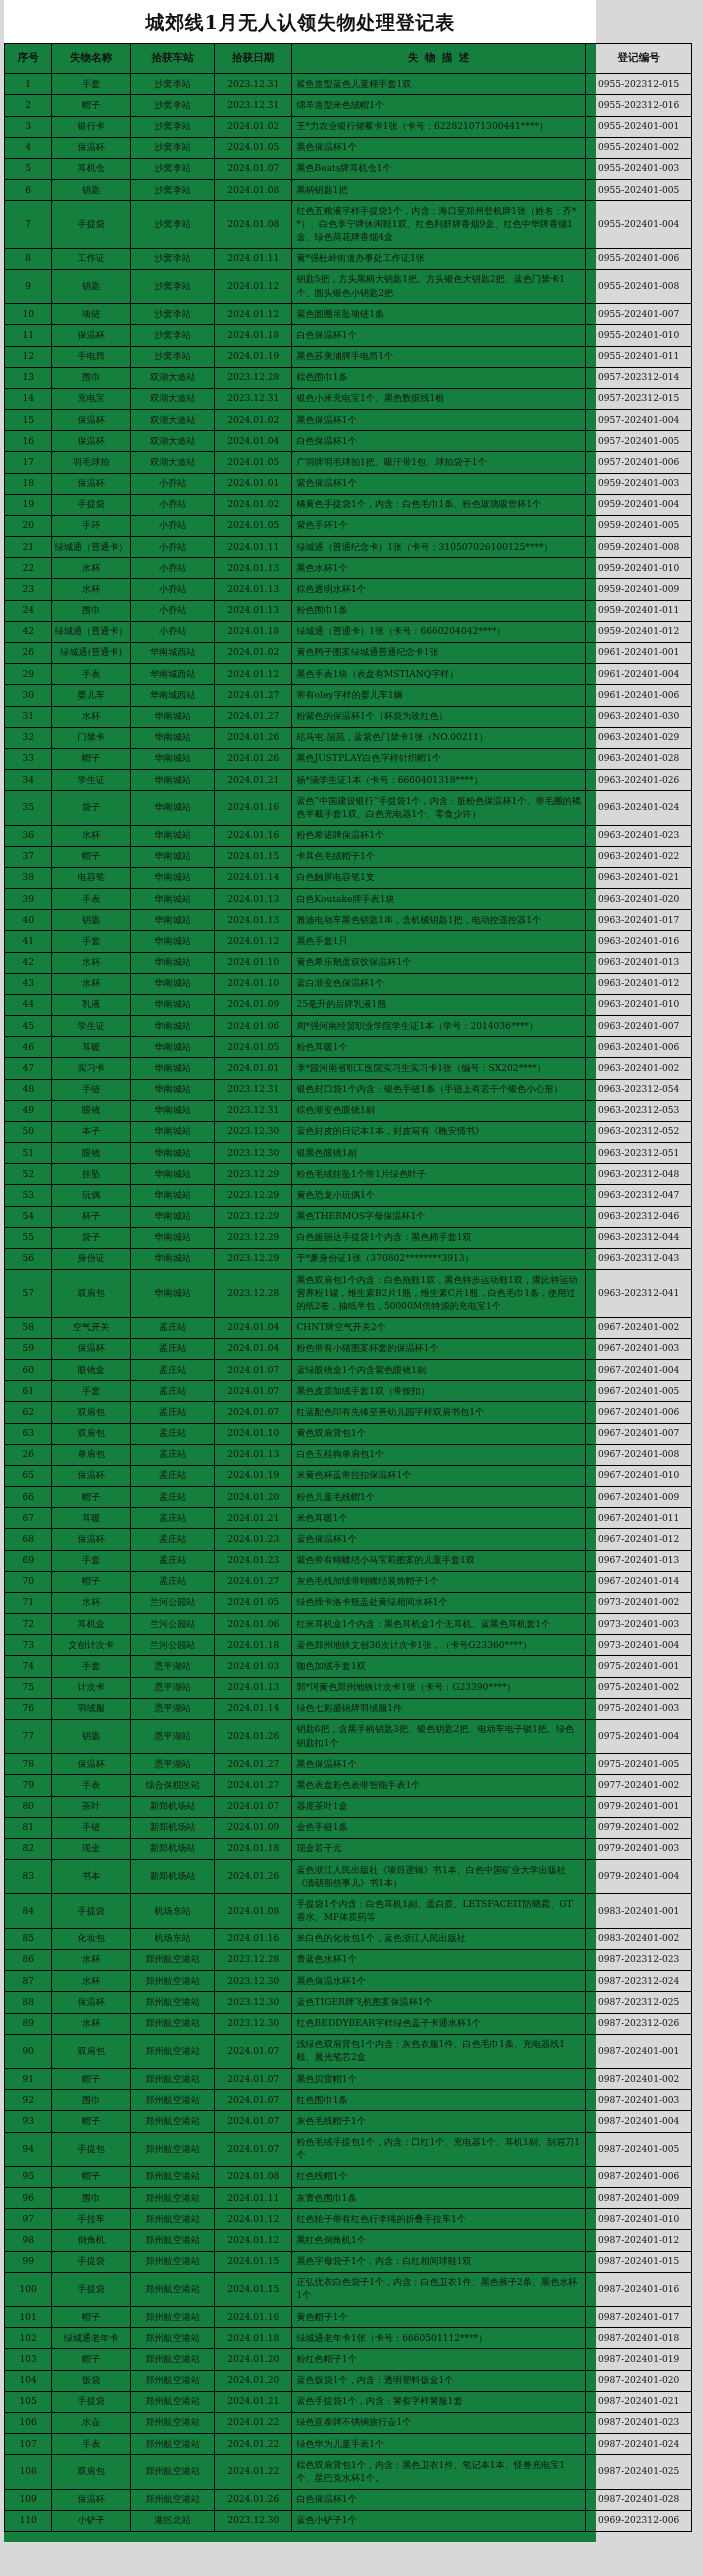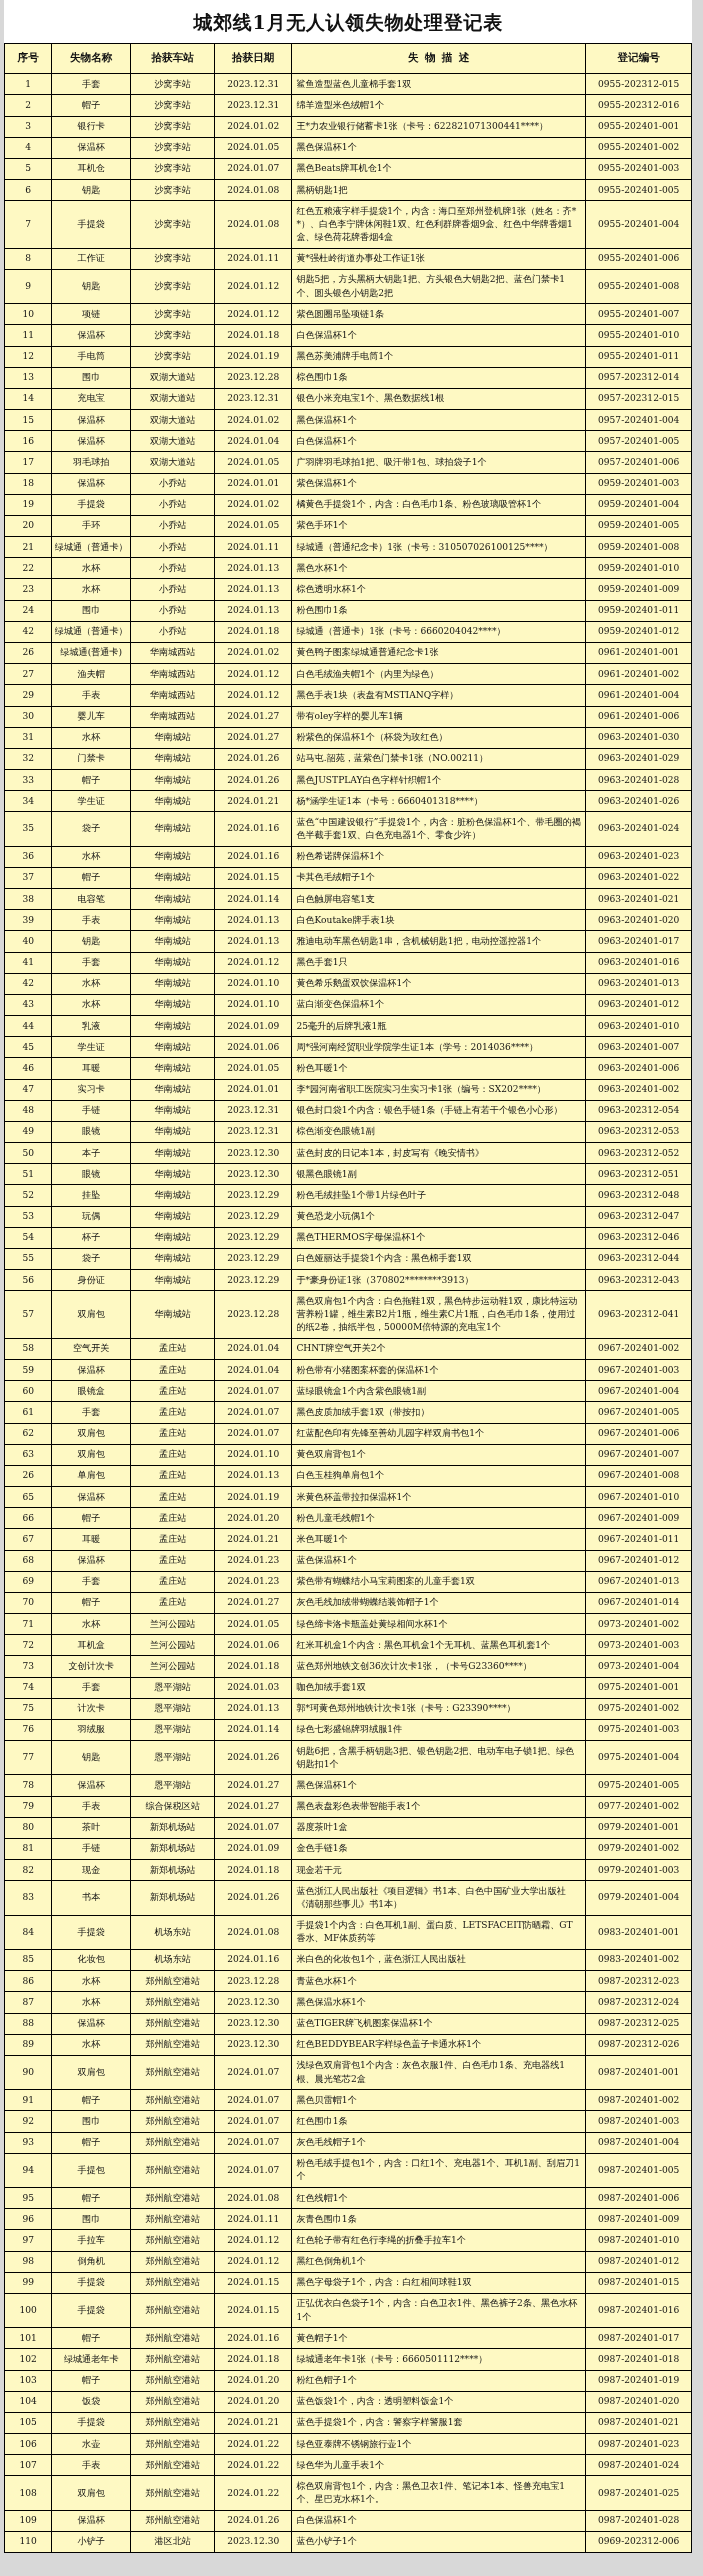--- a/index.html
+++ b/index.html
@@ -1,17 +1,17 @@
 <!DOCTYPE html>
 <html style="font-size:11.3px"><head>
 <meta charset="utf-8">
 <style>
   html,body{margin:0;padding:0;background:#d8d8d8;}
   body{font-family:"DejaVu Serif","Liberation Serif",serif;color:#111;}
-  .page{width:688px;margin:0 0 0 4.2px;background:#fef9c3;padding-bottom:0;}
+  .page{width:592px;margin:0 0 0 4.2px;background:#15803d;padding-bottom:10px;}
   .title-wrap{padding:9.8px 0 7px 0;text-align:center;background:#fff;}
   .title{font-size:19px;font-weight:bold;letter-spacing:0.7px;}
   table{border-collapse:collapse;width:687px;table-layout:fixed;border:1.4px solid #000;}
   th,td{border:0.7px solid #000;vertical-align:middle;word-break:break-all;}
   th{font-size:10.6px;font-weight:bold;padding:7.7px 1.4px;text-align:center;font-family:Liberation Mono, monospace;}
   td{font-size:9.1px;line-height:1.45;padding:3.5px 2.1px;text-align:center;}
   td.desc{text-align:left;padding-left:4.2px;padding-right:4.2px;}
   tr.group-start td{border-top:1.4px solid #000;}
   col.c-no{width:47px;} col.c-name{width:79px;} col.c-station{width:84px;}
   col.c-date{width:77px;} col.c-desc{width:294px;} col.c-reg{width:106px;}
@@ -245,28 +245,20 @@
         </tr>
         <tr class="group-start">
           <td>26</td>
           <td>绿城通(普通卡)</td>
           <td>华南城西站</td>
           <td>2024.01.02</td>
           <td class="desc">黄色鸭子图案绿城通普通纪念卡1张</td>
           <td>0961-202401-001</td>
         </tr>
         <tr>
-          <td>27</td>
-          <td>渔夫帽</td>
-          <td>华南城西站</td>
-          <td>2024.01.12</td>
-          <td class="desc">白色毛绒渔夫帽1个（内里为绿色）</td>
-          <td>0961-202401-002</td>
-        </tr>
-        <tr>
           <td>29</td>
           <td>手表</td>
           <td>华南城西站</td>
           <td>2024.01.12</td>
           <td class="desc">黑色手表1块（表盘有MSTIANQ字样）</td>
           <td>0961-202401-004</td>
         </tr>
         <tr>
           <td>30</td>
           <td>婴儿车</td>

